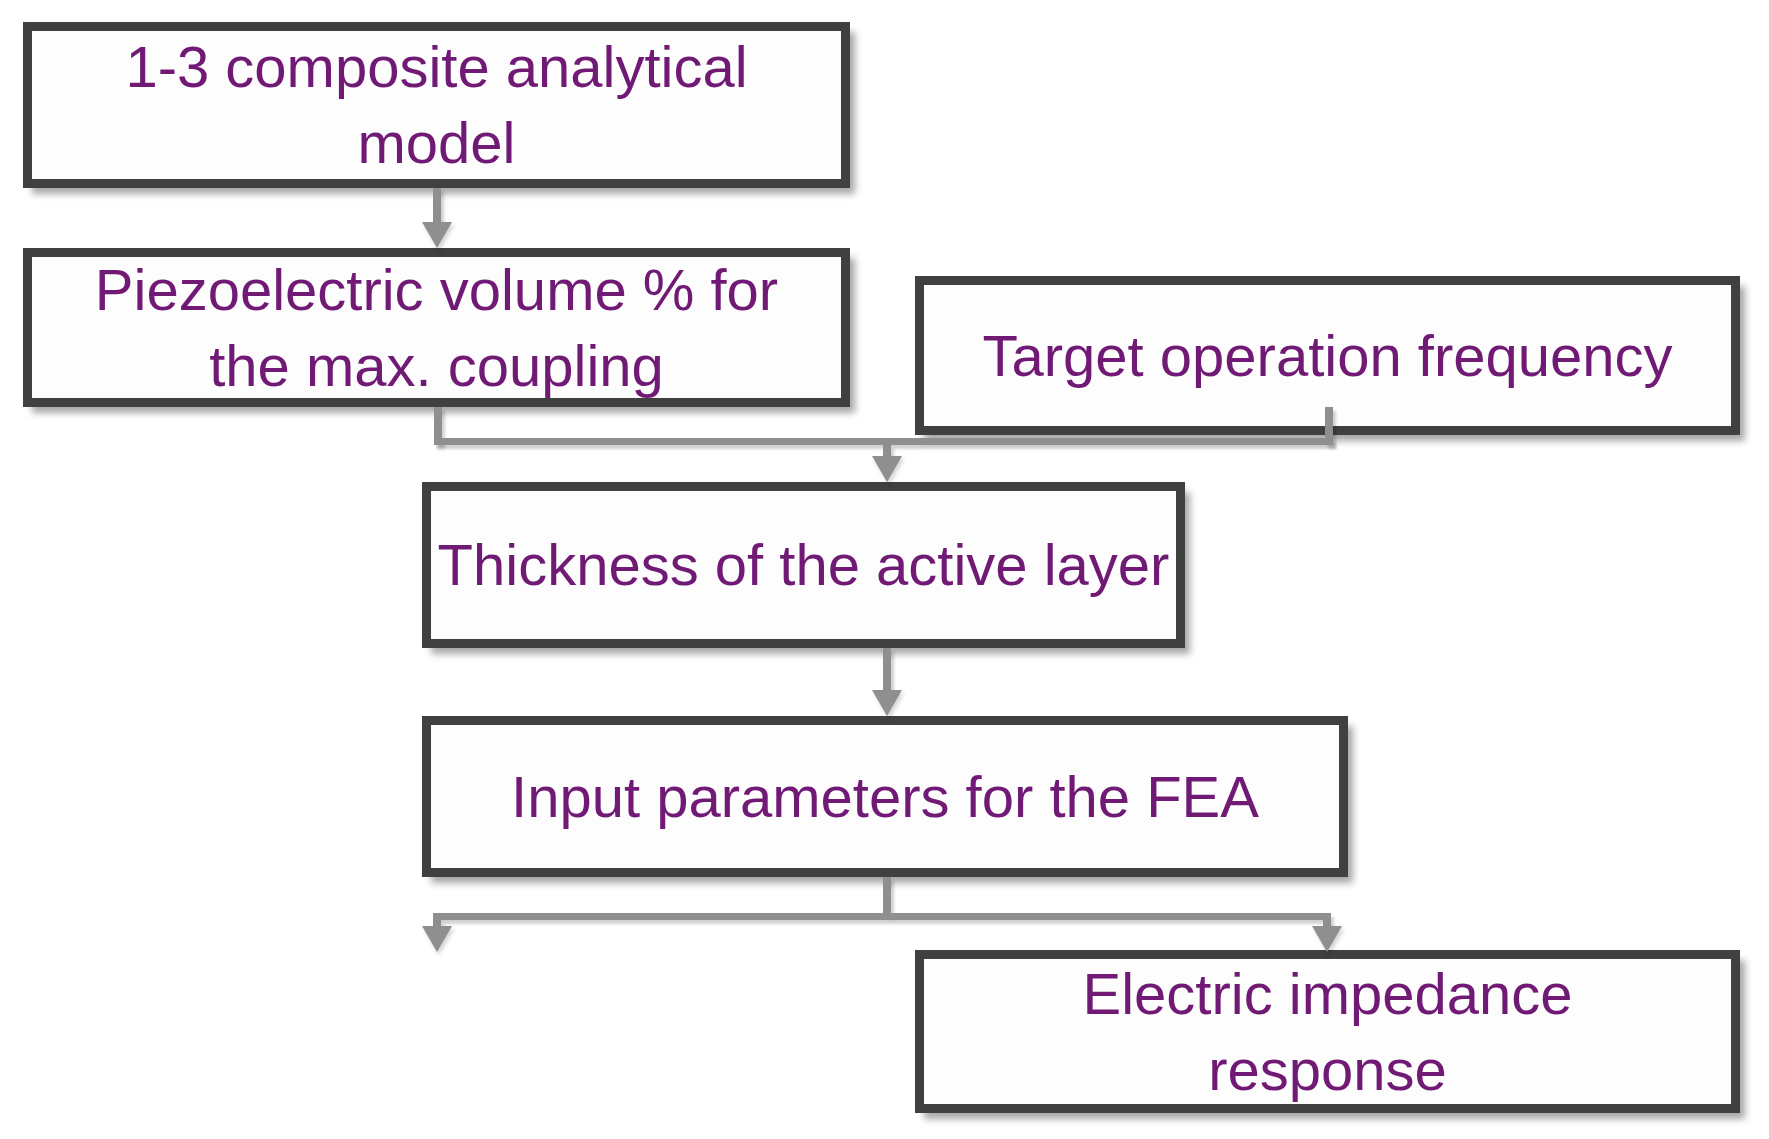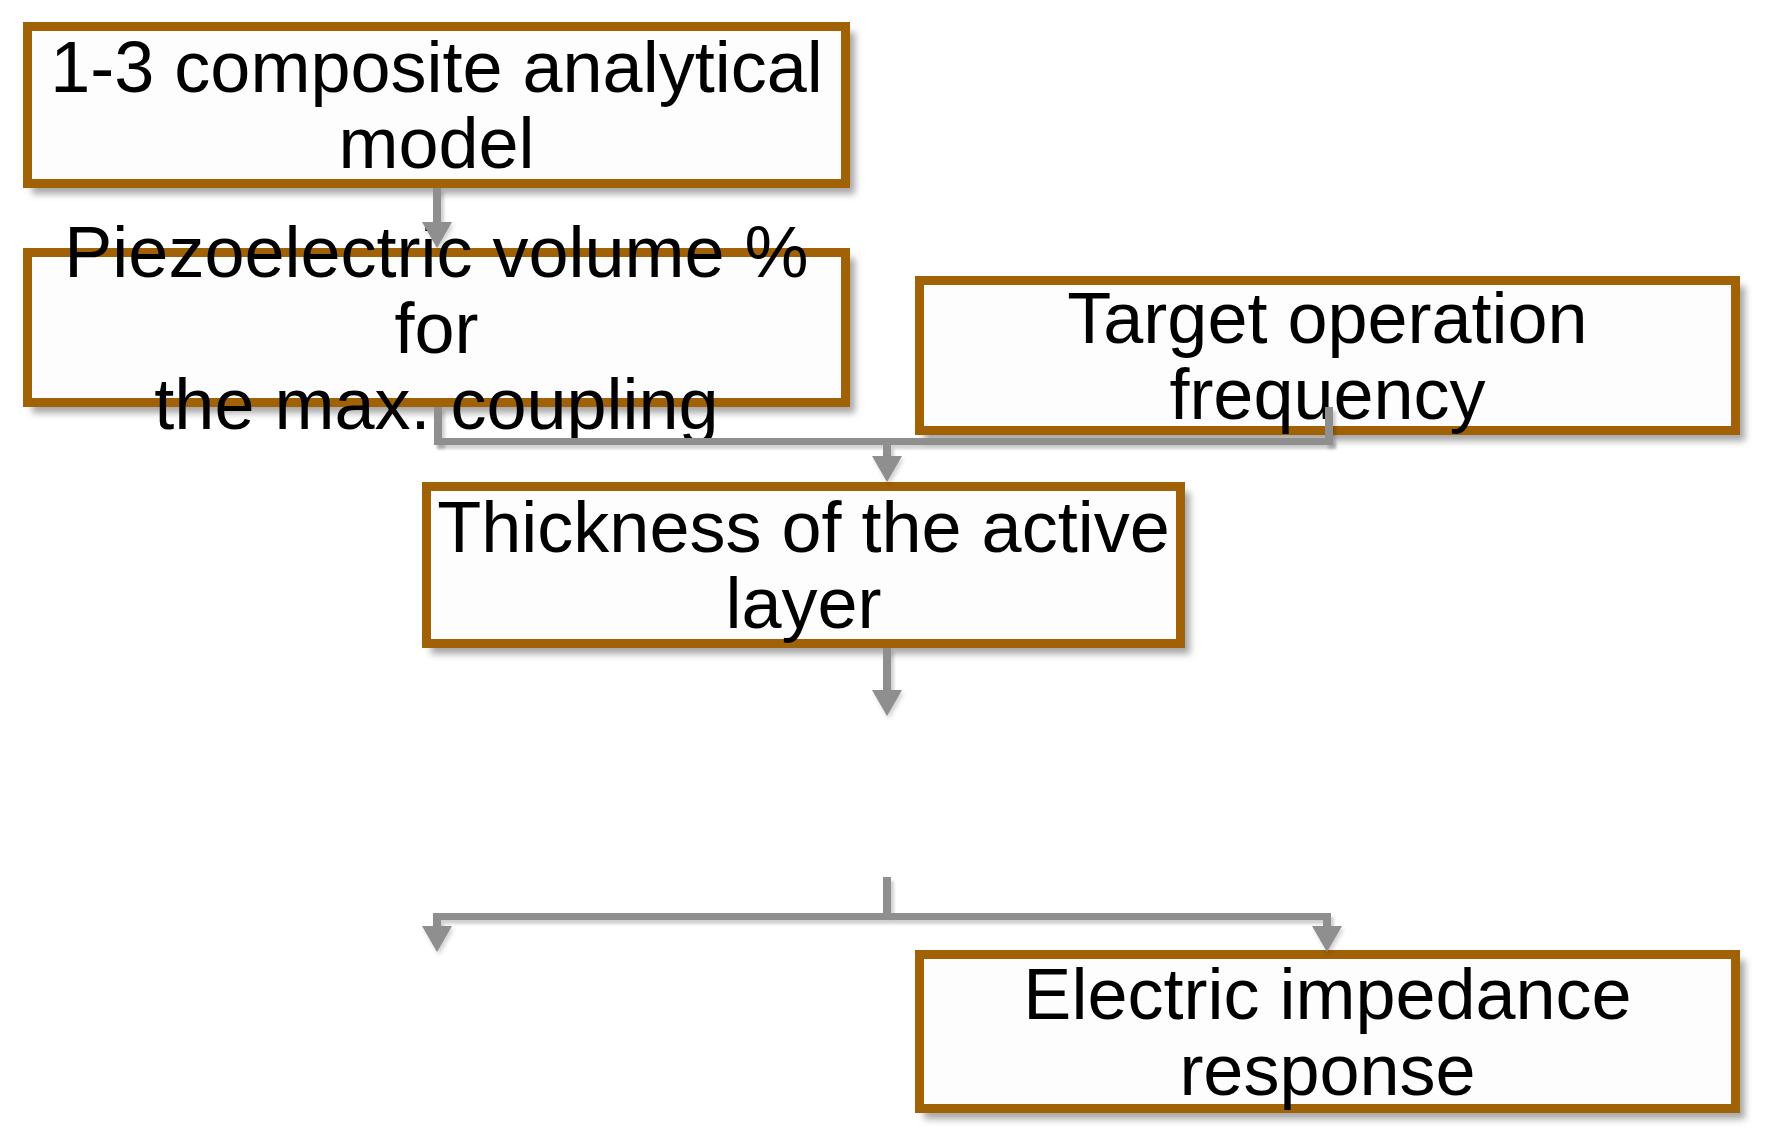--- a/index.html
+++ b/index.html
@@ -12,28 +12,28 @@
     width: 1769px;
     height: 1139px;
     background: #ffffff;
     overflow: hidden;
     font-family: "Liberation Sans", "DejaVu Sans", sans-serif;
   }
   .node {
     position: absolute;
     box-sizing: border-box;
     background: #fdfdfd;
-    border: 9px solid #a16207;
+    border: 9px solid #404040;
     box-shadow: 7px 8px 7px -2px rgba(0,0,0,0.35);
     display: flex;
     align-items: center;
     justify-content: center;
     text-align: center;
-    color: #000000;
-    font-size: 72px;
+    color: #701a75;
+    font-size: 58px;
     line-height: 76px;
     white-space: pre-line;
   }
   
   #node-composite-model     { left: 23px;  top: 22px;  width: 827px; height: 166px; }
   #node-piezo-volume        { left: 23px;  top: 248px; width: 827px; height: 159px; }
   #node-target-frequency    { left: 915px; top: 248px; width: 825px; height: 159px; margin-top: 28px; }
   #node-thickness           { left: 422px; top: 482px; width: 763px; height: 166px; }
   #node-fea-input           { left: 422px; top: 716px; width: 926px; height: 161px; }
   #node-acoustic-output     { left: 23px;  top: 950px; width: 827px; height: 163px; }
@@ -86,20 +86,21 @@
   <div class="node" id="node-composite-model">1-3 composite analytical
 model</div>
 
   <div class="node" id="node-piezo-volume">Piezoelectric volume % for
 the max. coupling</div>
 
   <div class="node" id="node-target-frequency">Target operation frequency</div>
 
   <div class="node" id="node-thickness">Thickness of the active layer</div>
 
+  <div class="node" id="node-fea-input">Input parameters for the FEA</div>
 
 
   <div class="node" id="node-impedance-response">Electric impedance
 response</div>
 
   <div class="conn" id="e1-stem"></div>
   <div class="arrowhead" id="e1-head"></div>
 
   <div class="conn" id="e2-stub-left"></div>
   <div class="conn" id="e2-stub-right"></div>

